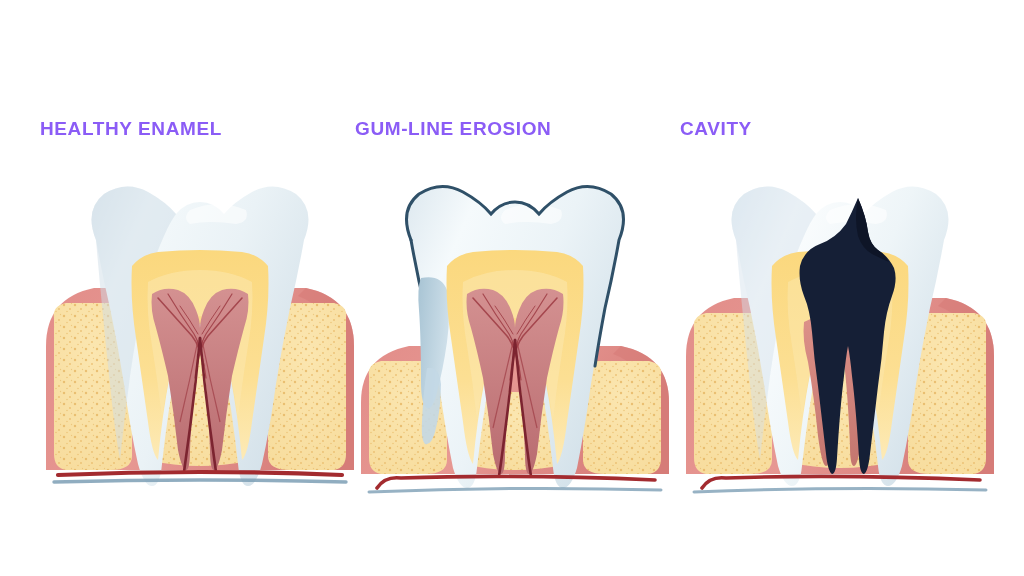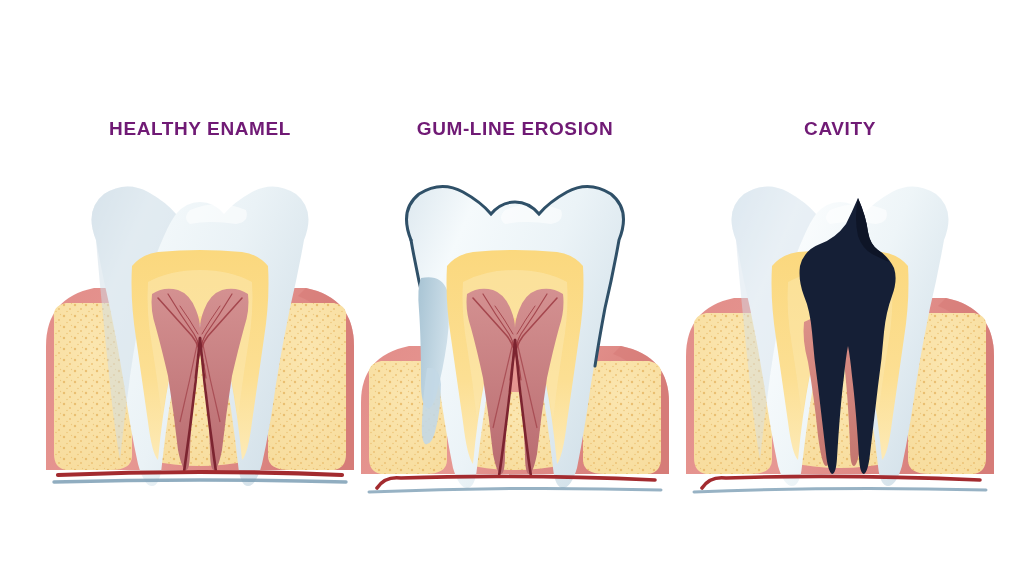--- a/index.html
+++ b/index.html
@@ -27,26 +27,26 @@
   }
   #panel-healthy  { left: 40px;  width: 320px; }
   #panel-erosion  { left: 355px; width: 320px; }
   #panel-cavity   { left: 680px; width: 320px; }
 
   .panel-title {
     position: absolute;
     top: 118px;
     left: 0;
     width: 320px;
-    text-align: center;
+    text-align: left;
     font-family: "Liberation Sans", sans-serif;
     font-size: 19px;
     font-weight: 700;
     letter-spacing: 0.6px;
-    color: #701a75;
+    color: #8b5cf6;
     white-space: nowrap;
   }
   .panel-art {
     position: absolute;
     top: 170px;
     left: 0;
     width: 320px;
     height: 340px;
   }
   .panel-art svg { display: block; width: 320px; height: 340px; }

